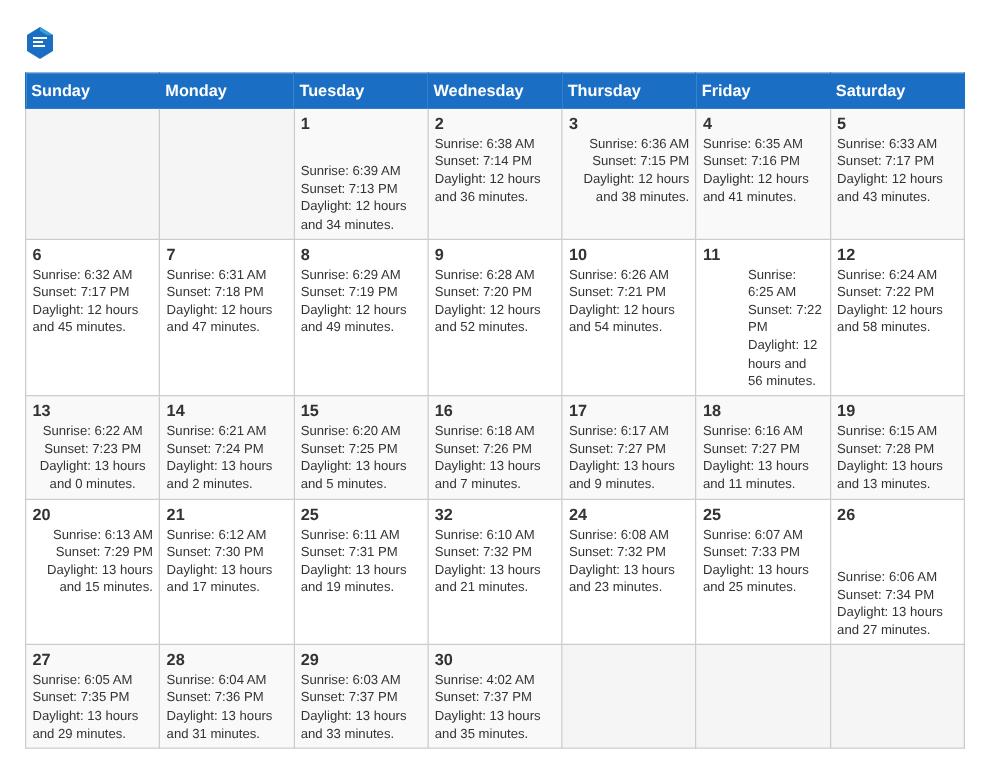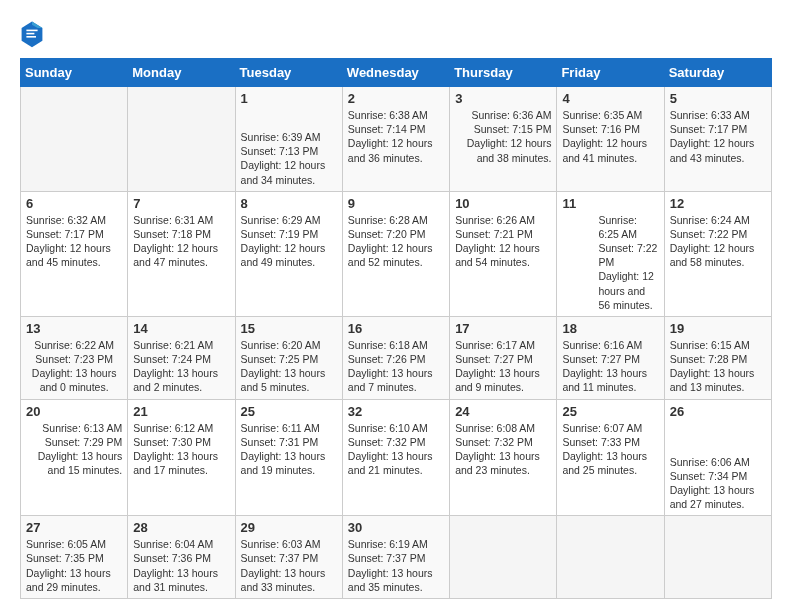--- a/index.html
+++ b/index.html
@@ -304,21 +304,21 @@
 Daylight: 13 hours and 31 minutes.</div>
         </td>
         <td>
           <span class="day-number">29</span>
           <div class="day-info" style="white-space: pre-line;">Sunrise: 6:03 AM
 Sunset: 7:37 PM
 Daylight: 13 hours and 33 minutes.</div>
         </td>
         <td>
           <span class="day-number">30</span>
-          <div class="day-info" style="white-space: pre-line;">Sunrise: 6:19 AM
+          <div class="day-info" style="white-space: pre-line;">Sunrise: 4:02 AM
 Sunset: 7:37 PM
 Daylight: 13 hours and 35 minutes.</div>
         </td>
         <td class="empty"></td>
         <td class="empty"></td>
         <td class="empty"></td>
       </tr>
     </tbody>
 </table>
 

